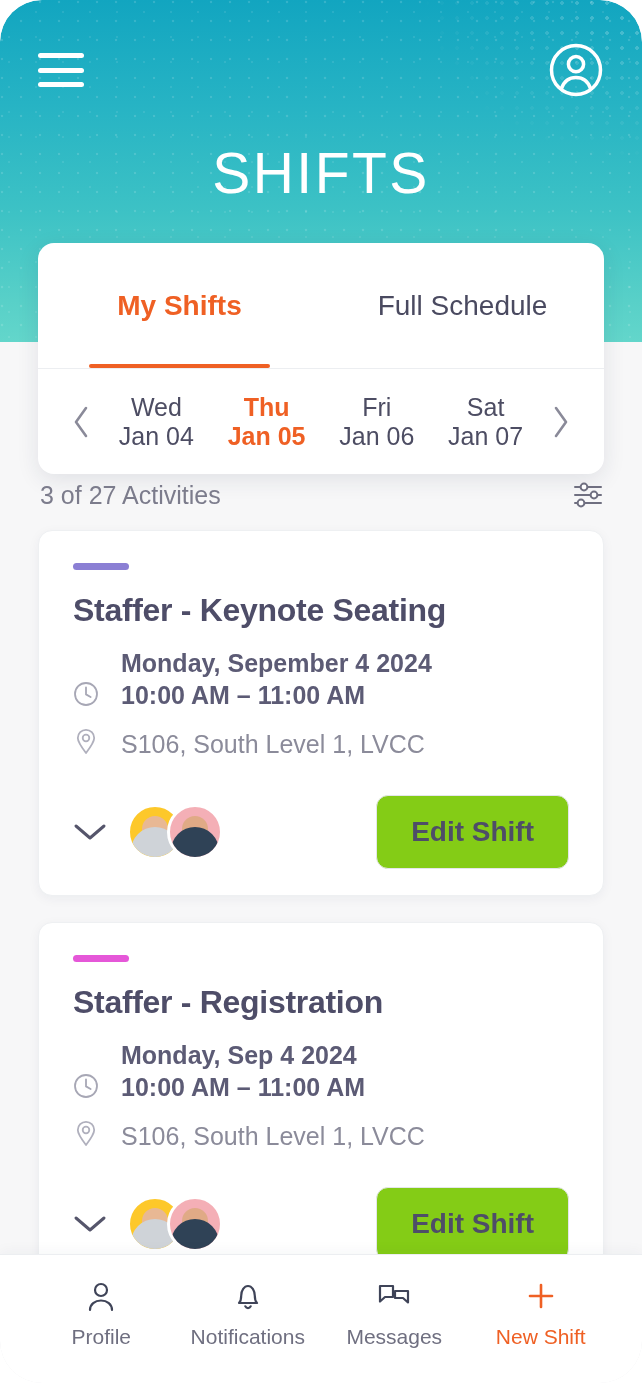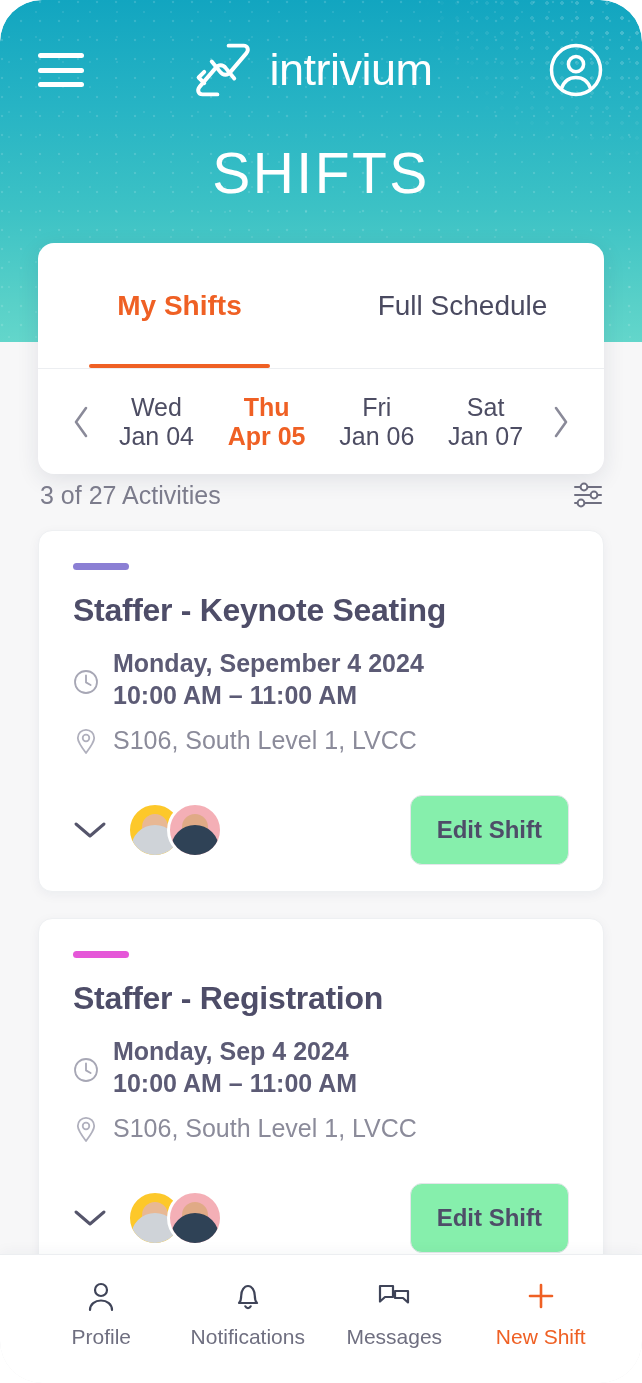--- a/index.html
+++ b/index.html
@@ -123,42 +123,42 @@
     border-radius: 14px;
     box-shadow: 0 3px 12px rgba(25,40,70,0.05);
     padding: 32px 34px 26px 34px;
     margin-bottom: 26px;
   }
   .accent { width: 56px; height: 7px; border-radius: 4px; margin-bottom: 22px; }
   .card-title {
     font-size: 32px; font-weight: bold; color: #4e4d68; letter-spacing: -0.3px;
     margin-bottom: 18px;
   }
-  .meta-row { display: flex; align-items: center; gap: 14px; margin-bottom: 6px; }
+  .meta-row { display: flex; align-items: flex-end; gap: 22px; margin-bottom: 6px; }
   .meta-icon { width: 26px; flex: 0 0 26px; padding-top: 10px; }
   .meta-text-time {
     font-size: 25px; font-weight: bold; color: #5c5b75; line-height: 1.28;
   }
   .meta-text-loc { font-size: 25px; color: #8b8b9a; padding-top: 4px; }
   .card-foot {
     display: flex; align-items: center; margin-top: 36px;
   }
   .expand { width: 44px; cursor: pointer; display: flex; align-items: center; }
   .avatars { display: flex; margin-left: 10px; }
   .av {
     width: 56px; height: 56px; border-radius: 50%;
     border: 3px solid #fff; overflow: hidden; position: relative;
   }
   .av + .av { margin-left: -16px; }
   .av .face-head { position: absolute; width: 26px; height: 26px; border-radius: 50%; left: 50%; transform: translateX(-50%); top: 9px; }
   .av .face-body { position: absolute; width: 48px; height: 30px; border-radius: 24px 24px 0 0; left: 50%; transform: translateX(-50%); bottom: 0; }
   .edit-btn {
     margin-left: auto;
-    border: 1px solid #e4e6ea; background: #86efac; border-radius: 12px;
-    padding: 20px 26px; font-size: 24px; color: #4e4d68; font-weight: bold;
+    border: 1px solid #e4e6ea; background: #84cc16; border-radius: 12px;
+    padding: 20px 34px; font-size: 28px; color: #4e4d68; font-weight: bold;
     cursor: pointer; font-family: "Liberation Sans", sans-serif;
   }
 
   
   .bottom-nav {
     position: absolute; bottom: 0; left: 0; right: 0; height: 129px;
     background: #fff;
     border-top: 1px solid #eceef1;
     border-bottom-left-radius: 42px; border-bottom-right-radius: 42px;
     display: flex; align-items: center; padding: 0 28px 10px 28px;
@@ -180,28 +180,20 @@
     <div class="header-dots"></div>
     <div class="header-dots-2"></div>
 
     <div class="topbar">
       <div class="hamburger">
         <span></span>
           <span></span>
           <span></span>
       </div>
 
-      <div class="logo-wrap">
-        <svg class="logo-mark" viewBox="0 0 64 64" fill="none">
-          <path d="M38 6 L54 6 C58 6 60 10 57 14 L40 34 C37 38 32 38 29 34 L20 23" stroke="#ffffff" stroke-width="4.2" stroke-linecap="round" stroke-linejoin="round"></path>
-          <path d="M26 58 L10 58 C6 58 4 54 7 50 L24 30 C27 26 32 26 35 30 L44 41" stroke="#ffffff" stroke-width="4.2" stroke-linecap="round" stroke-linejoin="round"></path>
-          <path d="M12 34 L6 40 L12 46" stroke="#ffffff" stroke-width="4.2" stroke-linecap="round" stroke-linejoin="round"></path>
-        </svg>
-        <span class="logo-text">intrivium</span>
-      </div>
 
       <svg class="avatar-icon" viewBox="0 0 48 48" fill="none">
         <circle cx="24" cy="24" r="21" stroke="#fff" stroke-width="3"></circle>
         <circle cx="24" cy="19" r="6.5" stroke="#fff" stroke-width="3"></circle>
         <path d="M11.5 40c2.2-6.2 7-9.5 12.5-9.5S34.3 33.8 36.5 40" stroke="#fff" stroke-width="3" stroke-linecap="round"></path>
       </svg>
     </div>
 
     <div class="page-title">SHIFTS</div>
   </div>
@@ -218,21 +210,21 @@
           <path d="M15 3 L5 17 L15 31" stroke="#8a8a99" stroke-width="2.6" stroke-linecap="round" stroke-linejoin="round"></path>
         </svg>
       </div>
       <div class="days">
         <div class="day">
           <span class="dow">Wed</span>
           <span class="dom">Jan 04</span>
         </div>
         <div class="day active">
           <span class="dow">Thu</span>
-          <span class="dom">Apr 05</span>
+          <span class="dom">Jan 05</span>
         </div>
         <div class="day">
           <span class="dow">Fri</span>
           <span class="dom">Jan 06</span>
         </div>
         <div class="day">
           <span class="dow">Sat</span>
           <span class="dom">Jan 07</span>
         </div>
       </div>

